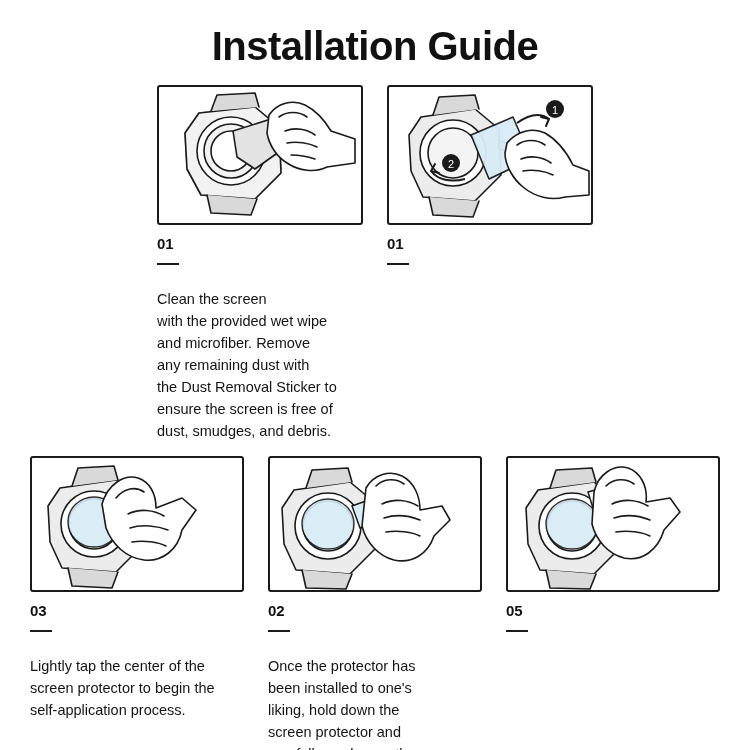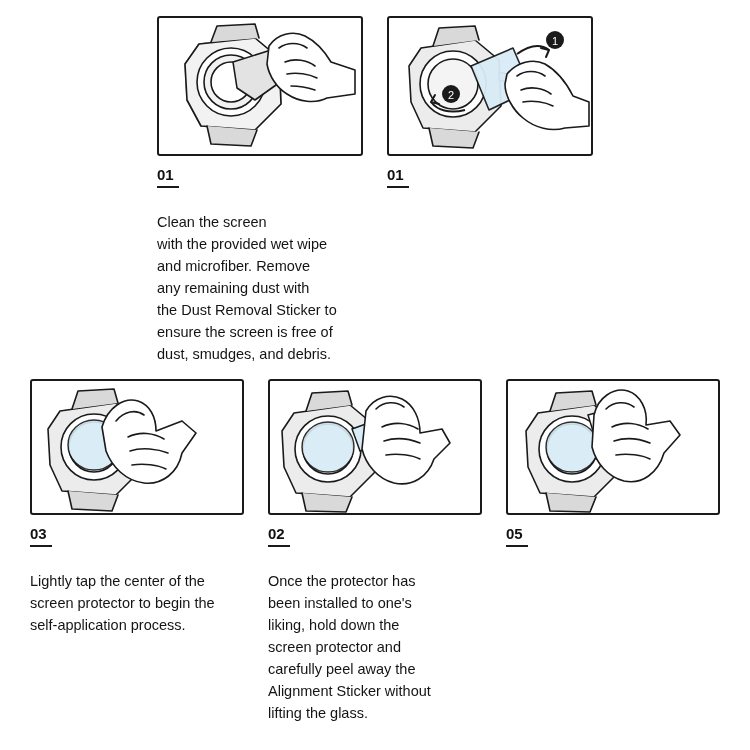--- a/index.html
+++ b/index.html
@@ -56,40 +56,41 @@
     position: relative;
     overflow: hidden;
   }
   .illo-top { height: 140px; }
   .illo-bottom { height: 136px; }
 
   .step-num {
     font-size: 15px;
     font-weight: bold;
     margin-top: 10px;
-    padding-bottom: 3px;
+    padding-bottom: 11px;
     border-bottom: 2px solid #1a1a1a;
     display: inline-block;
     width: 22px;
     color: #111111;
   }
   .step-text {
     margin-top: 23px;
     font-size: 14.5px;
     line-height: 1.52;
     color: #141414;
     white-space: pre-line;
   }
   svg { display: block; }
 </style>
 </head>
 <body>
 
 <div class="page">
 
+  <div class="title">Installation Guide</div>
 
   <div class="row row-top">
 
     <div class="step step-top">
       <div class="illo illo-top">
         <svg viewBox="0 0 202 136" width="202" height="136">
           <g fill="none" stroke="#1a1a1a" stroke-width="1.6" stroke-linejoin="round" stroke-linecap="round">
 
             <path d="M40 26 L96 20 L120 40 L122 86 L96 112 L42 108 L28 82 L26 46 Z" fill="#ffffff"></path>
             <path d="M40 26 L96 20 L120 40 L122 86 L96 112 L42 108 L28 82 L26 46 Z" fill="#e6e6e6" opacity="0.5"></path>

